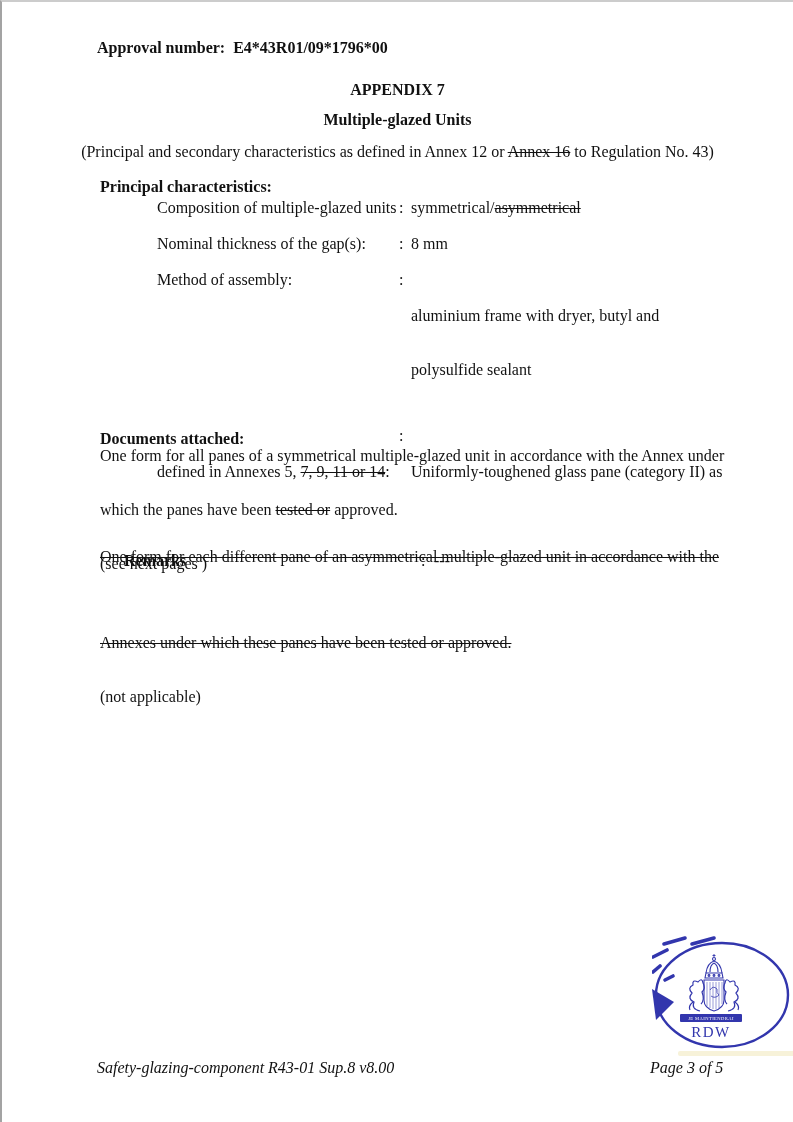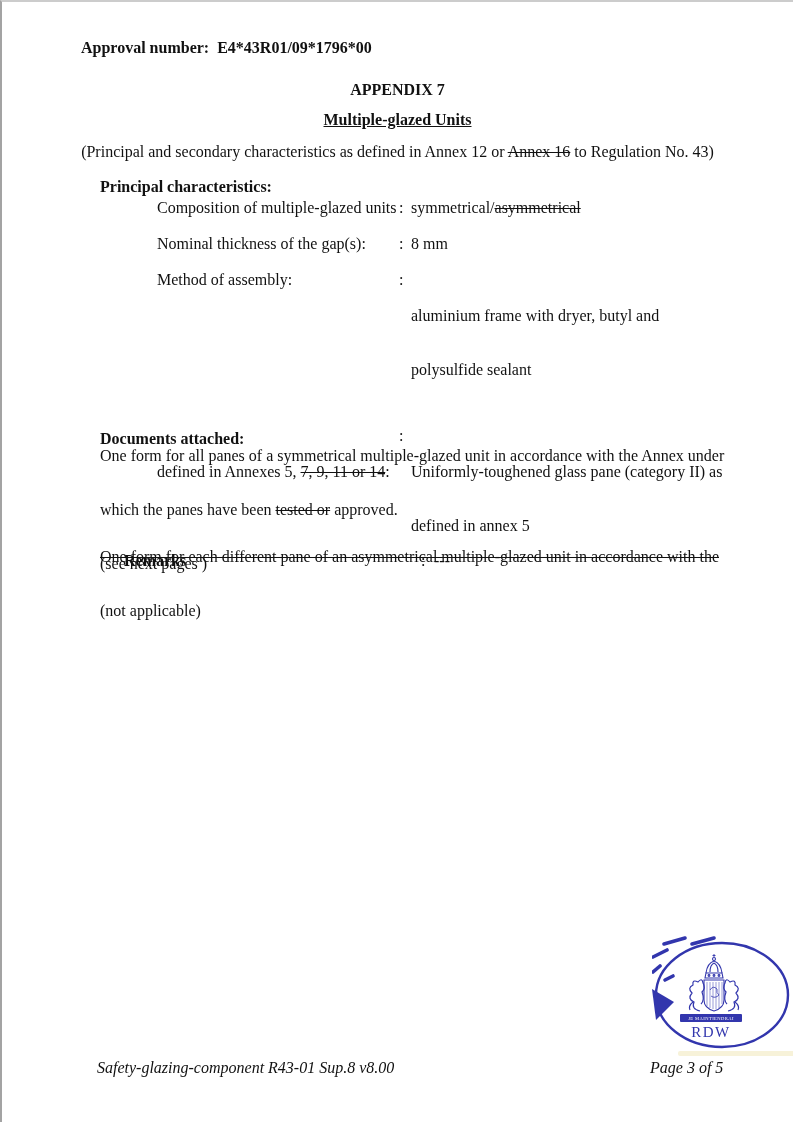--- a/index.html
+++ b/index.html
@@ -32,25 +32,25 @@
   .hl-streak {
     position:absolute; left:676px; top:1049px; width:117px; height:5px;
     background:#f3ecc9; opacity:.7; border-radius:2px;
   }
 </style>
 </head>
 <body>
 
 <div class="page">
 
-  <div class="abs txt b" style="left:79px; top:37px;">Approval number:  E4*43R01/09*1796*00</div>
+  <div class="abs txt b" style="left:95px; top:37px;">Approval number:  E4*43R01/09*1796*00</div>
 
   <div class="center txt b" style="top:79px;">APPENDIX 7</div>
 
-  <div class="center txt b" style="top:109px;text-decoration:underline;">Multiple-glazed Units</div>
+  <div class="center txt b" style="top:109px;">Multiple-glazed Units</div>
 
   <div class="center txt" style="top:141px;"><span>(Principal and secondary characteristics as defined in Annex 12 or </span><span class="strike">Annex 16</span><span> to Regulation No. 43)</span></div>
 
   <div class="abs txt b" style="left:98px; top:176px;">Principal characteristics:</div>
 
   <div class="abs" style="left:155px; top:197px;">
 
     <div class="char-row">
       <div class="c-label txt">Composition of multiple-glazed units</div>
       <div class="c-colon txt">:</div>
@@ -72,36 +72,36 @@
       </div>
     </div>
 
     <div class="char-row">
       <div class="c-label txt">
         <span class="ln"><span>defined in Annexes 5, </span><span class="strike">7, 9, 11 or 14</span><span>:</span></span>
       </div>
       <div class="c-colon txt">:</div>
       <div class="txt">
         <span class="ln">Uniformly-toughened glass pane (category II) as</span>
-        <span class="ln">defined in annex 5</span>
       </div>
     </div>
 
   </div>
 
   <div class="abs txt b" style="left:98px; top:380px;margin-top:48px;">Documents attached:</div>
 
   <div class="abs txt" style="left:98px; top:409px;">
     <span class="ln">One form for all panes of a symmetrical multiple-glazed unit in accordance with the Annex under</span>
     <span class="ln"><span>which the panes have been </span><span class="strike">tested or</span><span> approved.</span></span>
     <span class="ln">(see next pages )</span>
   </div>
 
   <div class="abs txt" style="left:98px; top:478px;">
     <span class="ln strike">One form for each different pane of an asymmetrical multiple-glazed unit in accordance with the</span>
+    <span class="ln strike">Annexes under which these panes have been tested or approved.</span>
     <span class="ln">(not applicable)</span>
   </div>
 
   <div class="abs remarks-row" style="left:98px; top:550px;margin-left:24px;">
     <div class="r-label txt b">Remarks</div>
     <div class="r-colon txt">:</div>
     <div class="txt">---</div>
   </div>
 
   <svg class="abs stamp-svg" style="left:650px; top:930px;" width="140" height="120" viewBox="0 0 140 120">

